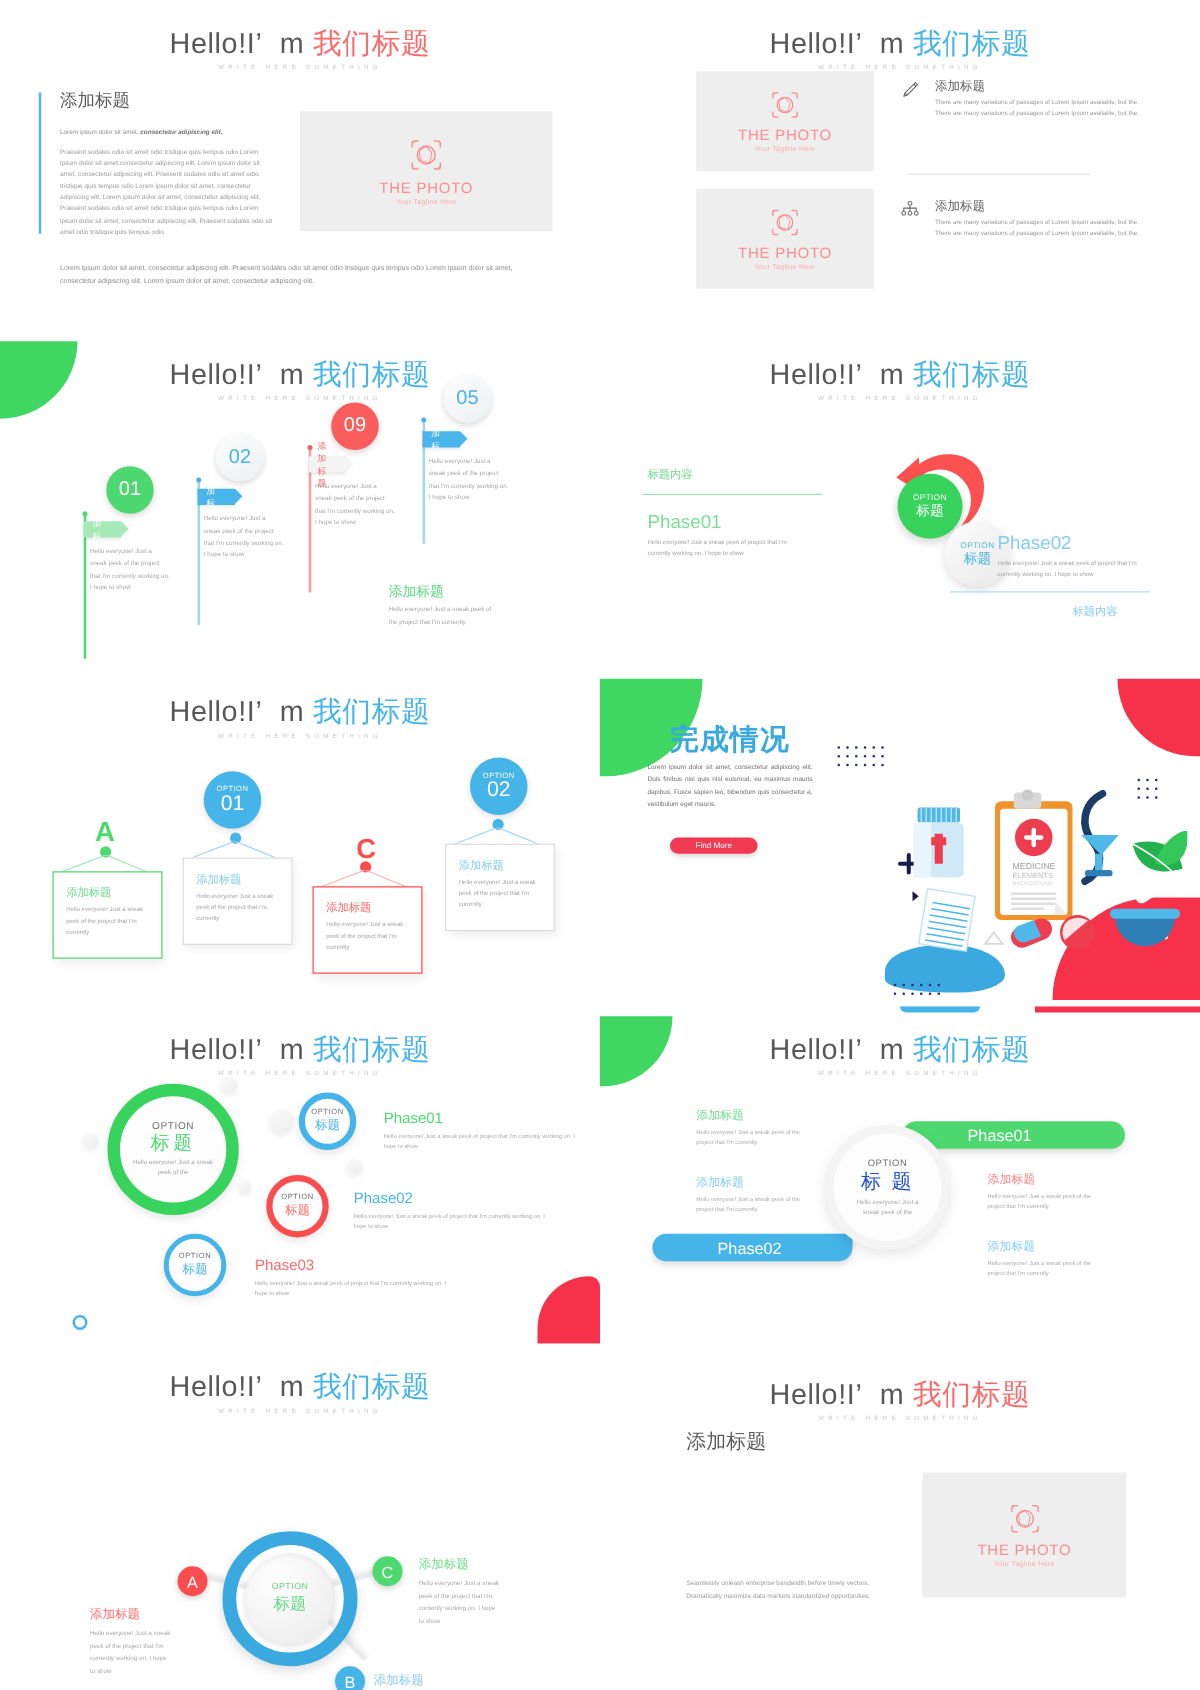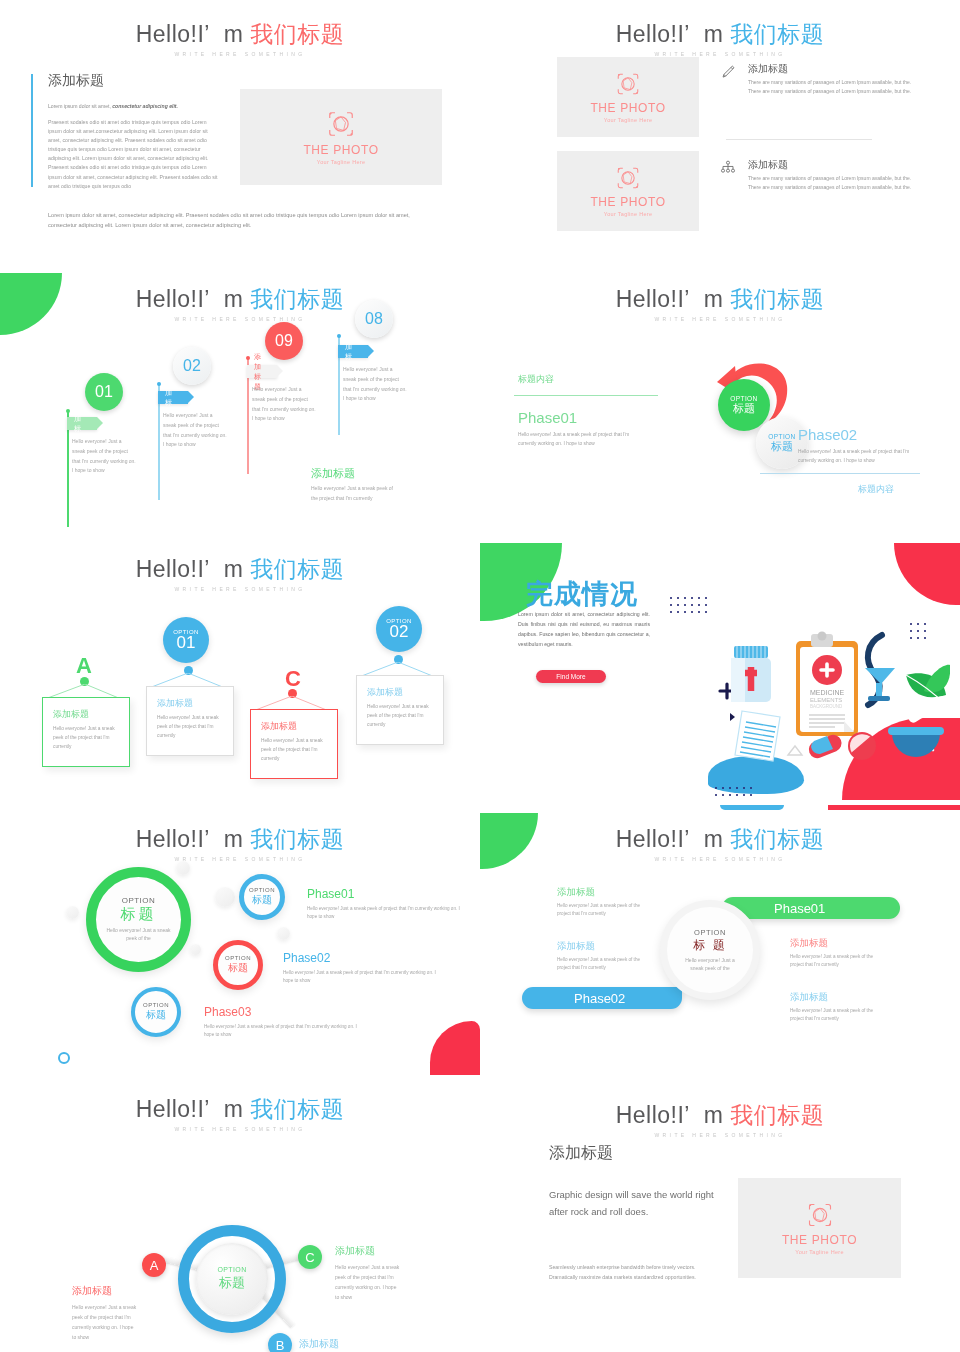--- a/index.html
+++ b/index.html
@@ -102,21 +102,21 @@
   
   #s6 { left:480px; top:535px; height:265px; background:#fff; }
   #s6 .blob-g { position:absolute; left:0; top:8px; width:82px; height:78px;
                 background:#3fd662; border-radius:0 0 92px 0; }
   #s6 .blob-r { position:absolute; right:0; top:8px; width:66px; height:62px;
                 background:#f8314a; border-radius:0 0 0 90px; }
   #s6 .blob-r2 { position:absolute; right:0; bottom:0; width:118px; height:82px;
                  background:#f8314a; border-radius:90px 0 0 0; }
   #s6 .blob-b { position:absolute; left:228px; bottom:6px; width:96px; height:38px;
                 background:#3aa9e0; border-radius:50% 50% 42% 58%/60% 70% 40% 30%; }
-  #s6 .h2 { position:absolute; left:46px; top:41px; font-size:27px; color:#3aa9e0;
+  #s6 .h2 { position:absolute; left:56px; top:41px; font-size:23px; color:#3aa9e0;
             font-weight:700; letter-spacing:1px; }
   #s6 .p { position:absolute; left:38px; top:75px; width:132px; font-size:5.2px;
            line-height:1.9; color:#6f6f6f; text-align:justify; }
   #s6 .btn { position:absolute; left:56px; top:135px; width:70px; height:13px;
              background:#f03a51; border-radius:8px; color:#fff; font-size:6.5px;
              display:flex; align-items:center; justify-content:center;
              box-shadow:0 2px 4px rgba(0,0,0,.16); }
   .dotgrid { position:absolute; }
   .dotgrid i { position:absolute; width:1.6px; height:1.6px; border-radius:50%; background:#2b2f7a; }
 
@@ -313,21 +313,21 @@
     <div class="tl-ribbon" style="left:247px; top:100px; background:#f3f3f3; color:#fb6a6a;">
       <span>添加标题</span>
       <i style="position:absolute;right:-6px;top:0;border-top:6.5px solid transparent;border-bottom:6.5px solid transparent;border-left:6px solid #f3f3f3;"></i>
     </div>
     <div class="tl-body" style="left:252px; top:120px;">Hello everyone! Just a sneak peek of the project that I'm currently working on. I hope to show</div>
   </div>
 
   <div class="tl-col">
     <div class="tl-line" style="left:338px; top:70px; height:100px; background:#9bd9f2;"></div>
     <div class="tl-dot" style="left:336.5px; top:69px; background:#45b4e8;"></div>
-    <div class="tl-num ghost" style="left:355px; top:35px; color:#45b4e8;">08</div>
+    <div class="tl-num ghost" style="left:355px; top:35px; color:#45b4e8;">05</div>
     <div class="tl-ribbon" style="left:338px; top:80px; background:#4ab5ea;">
       <span>添加标题</span>
       <i style="position:absolute;right:-6px;top:0;border-top:6.5px solid transparent;border-bottom:6.5px solid transparent;border-left:6px solid #4ab5ea;"></i>
     </div>
     <div class="tl-body" style="left:343px; top:100px;">Hello everyone! Just a sneak peek of the project that I'm currently working on. I hope to show</div>
   </div>
 
   <div class="extra-t">添加标题</div>
   <div class="extra-p">Hello everyone! Just a sneak peek of the project that I'm currently</div>
 </section>
@@ -598,21 +598,21 @@
   <div class="hdr" style="top:22px">
     <div class="h1"><span>Hello!I’</span>&nbsp;&nbsp;<span>m</span> <span class="accent-blue">我们标题</span></div>
     <div class="sub">WRITE HERE SOMETHING</div>
   </div>
 
   <div class="pill" style="left:242px; top:92px; width:178px; padding-left:52px; background:#4dd96f; border-radius:22px 22px 22px 0;">Phase01</div>
   <div class="pill" style="left:42px; top:182px; width:160px; padding-left:52px; background:#45b4e8; border-radius:22px 0 22px 22px;">Phase02</div>
 
   <div class="ring" style="left:180px; top:95px; width:100px; height:100px; border:7px solid #f4f4f4; box-shadow:0 4px 10px rgba(0,0,0,.10);">
     <span class="o" style="font-size:7.5px;">OPTION</span>
-    <span class="cn" style="font-size:12px; color:#7f1d1d; letter-spacing:2px;">标 题</span>
+    <span class="cn" style="font-size:16px; color:#1d4ed8; letter-spacing:2px;">标 题</span>
     <span class="d" style="font-size:5px; width:62px; margin-top:3px;">Hello everyone! Just a sneak peek of the</span>
   </div>
 
   <div class="txt-h" style="left:77px; top:81px; color:#6fd98c;">添加标题</div>
   <div class="txt-p" style="left:77px; top:97px;">Hello everyone! Just a sneak peek of the project that I'm currently</div>
   <div class="txt-h" style="left:77px; top:135px; color:#84cdee;">添加标题</div>
   <div class="txt-p" style="left:77px; top:151px;">Hello everyone! Just a sneak peek of the project that I'm currently</div>
 
   <div class="txt-h" style="left:310px; top:132px; color:#fb8080;">添加标题</div>
   <div class="txt-p" style="left:310px; top:148px;">Hello everyone! Just a sneak peek of the project that I'm currently</div>
@@ -649,21 +649,20 @@
   <div class="th" style="left:299px; top:262px; color:#84cdee;">添加标题</div>
 
 </section>
 
 <section class="slide" id="s10">
   <div class="hdr" style="top:28px">
     <div class="h1"><span>Hello!I’</span>&nbsp;&nbsp;<span>m</span> <span class="accent-red">我们标题</span></div>
     <div class="sub">WRITE HERE SOMETHING</div>
   </div>
   <div class="title-cn">添加标题</div>
-  <div class="big">Graphic design will save the world right after rock and roll does.</div>
   <div class="small">Seamlessly unleash enterprise bandwidth before timely vectors. Dramatically maximize data markets standardized opportunities.</div>
   <div class="photo-box pbox">
     <svg class="cam" width="28" height="28" viewBox="0 0 40 40">
       <path d="M12 5H8a3 3 0 0 0-3 3v4" fill="none" stroke="#fb8d8d" stroke-width="1.6"></path>
       <path d="M28 5h4a3 3 0 0 1 3 3v4" fill="none" stroke="#fb8d8d" stroke-width="1.6"></path>
       <path d="M12 35H8a3 3 0 0 1-3-3v-4" fill="none" stroke="#fb8d8d" stroke-width="1.6"></path>
       <path d="M28 35h4a3 3 0 0 0 3-3v-4" fill="none" stroke="#fb8d8d" stroke-width="1.6"></path>
       <circle cx="20" cy="20" r="9.5" fill="none" stroke="#fb8d8d" stroke-width="1.6"></circle>
       <path d="M20 10.5 26 18 M26 18 23.5 28.5 M23.5 28.5 14 26 M14 26 12.5 15.5 M12.5 15.5 20 10.5" fill="none" stroke="#fb8d8d" stroke-width="1.1"></path>
       <circle cx="34" cy="33.5" r="1.3" fill="#fb8d8d"></circle>

